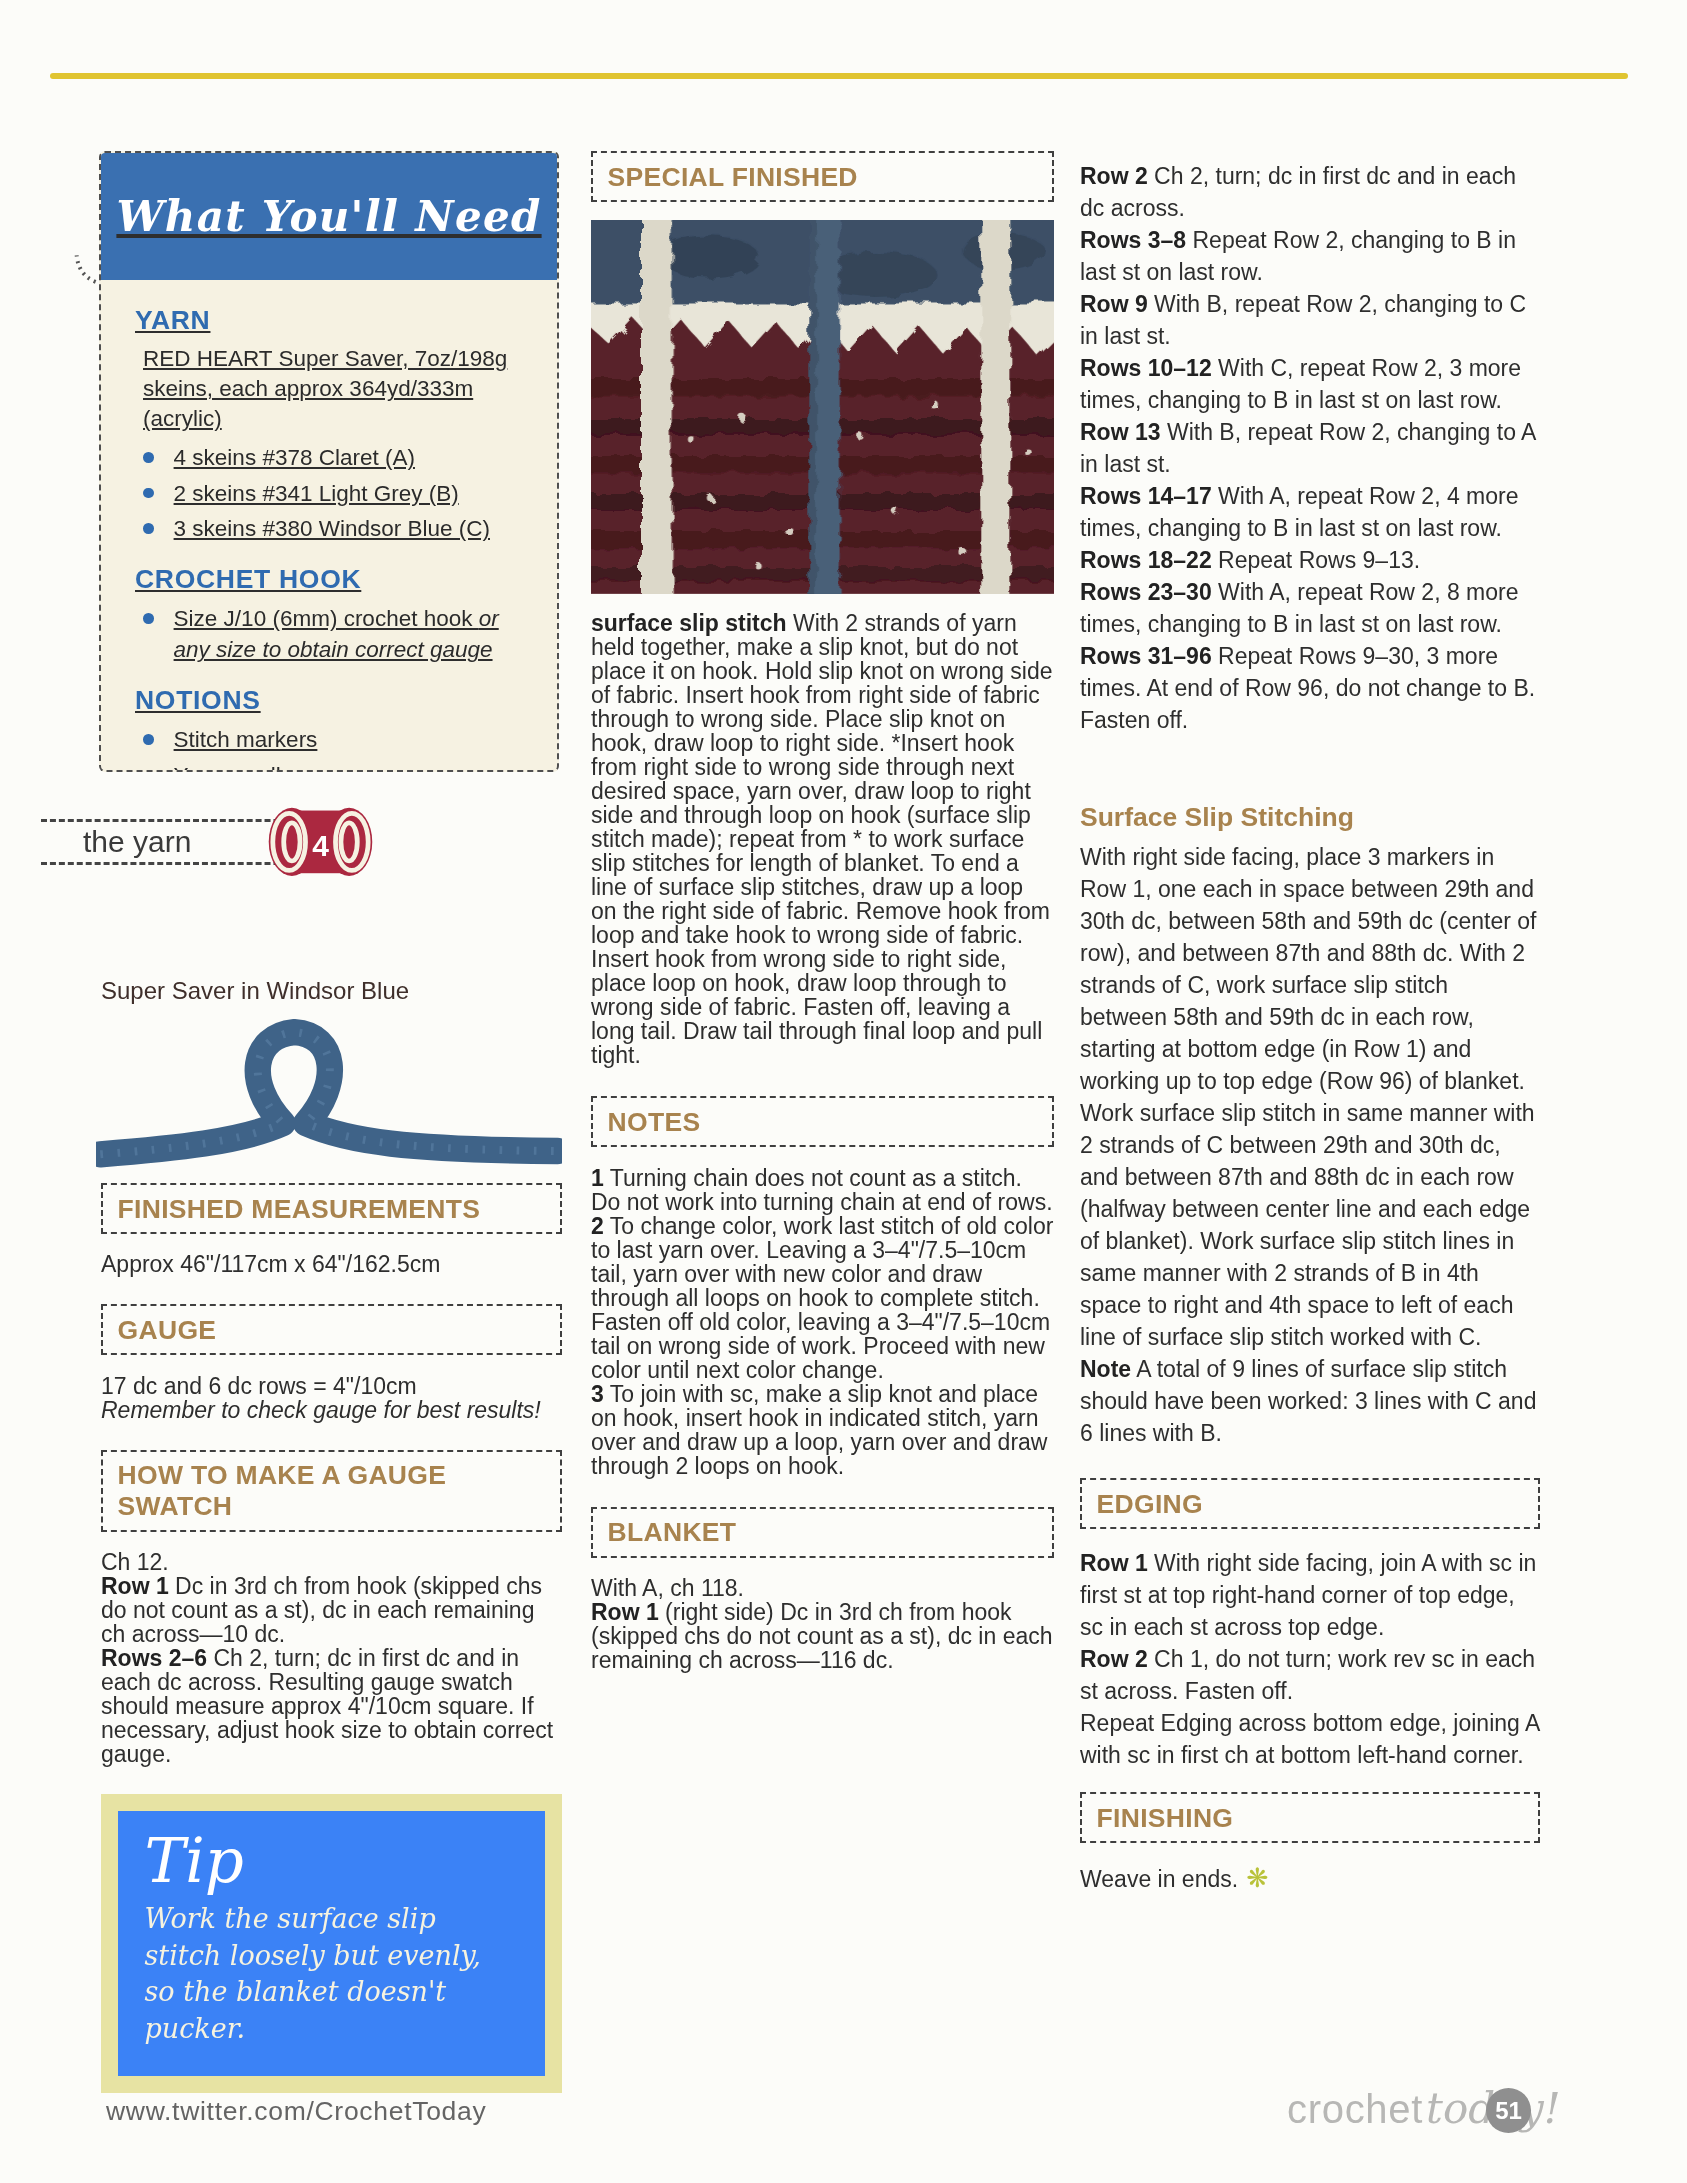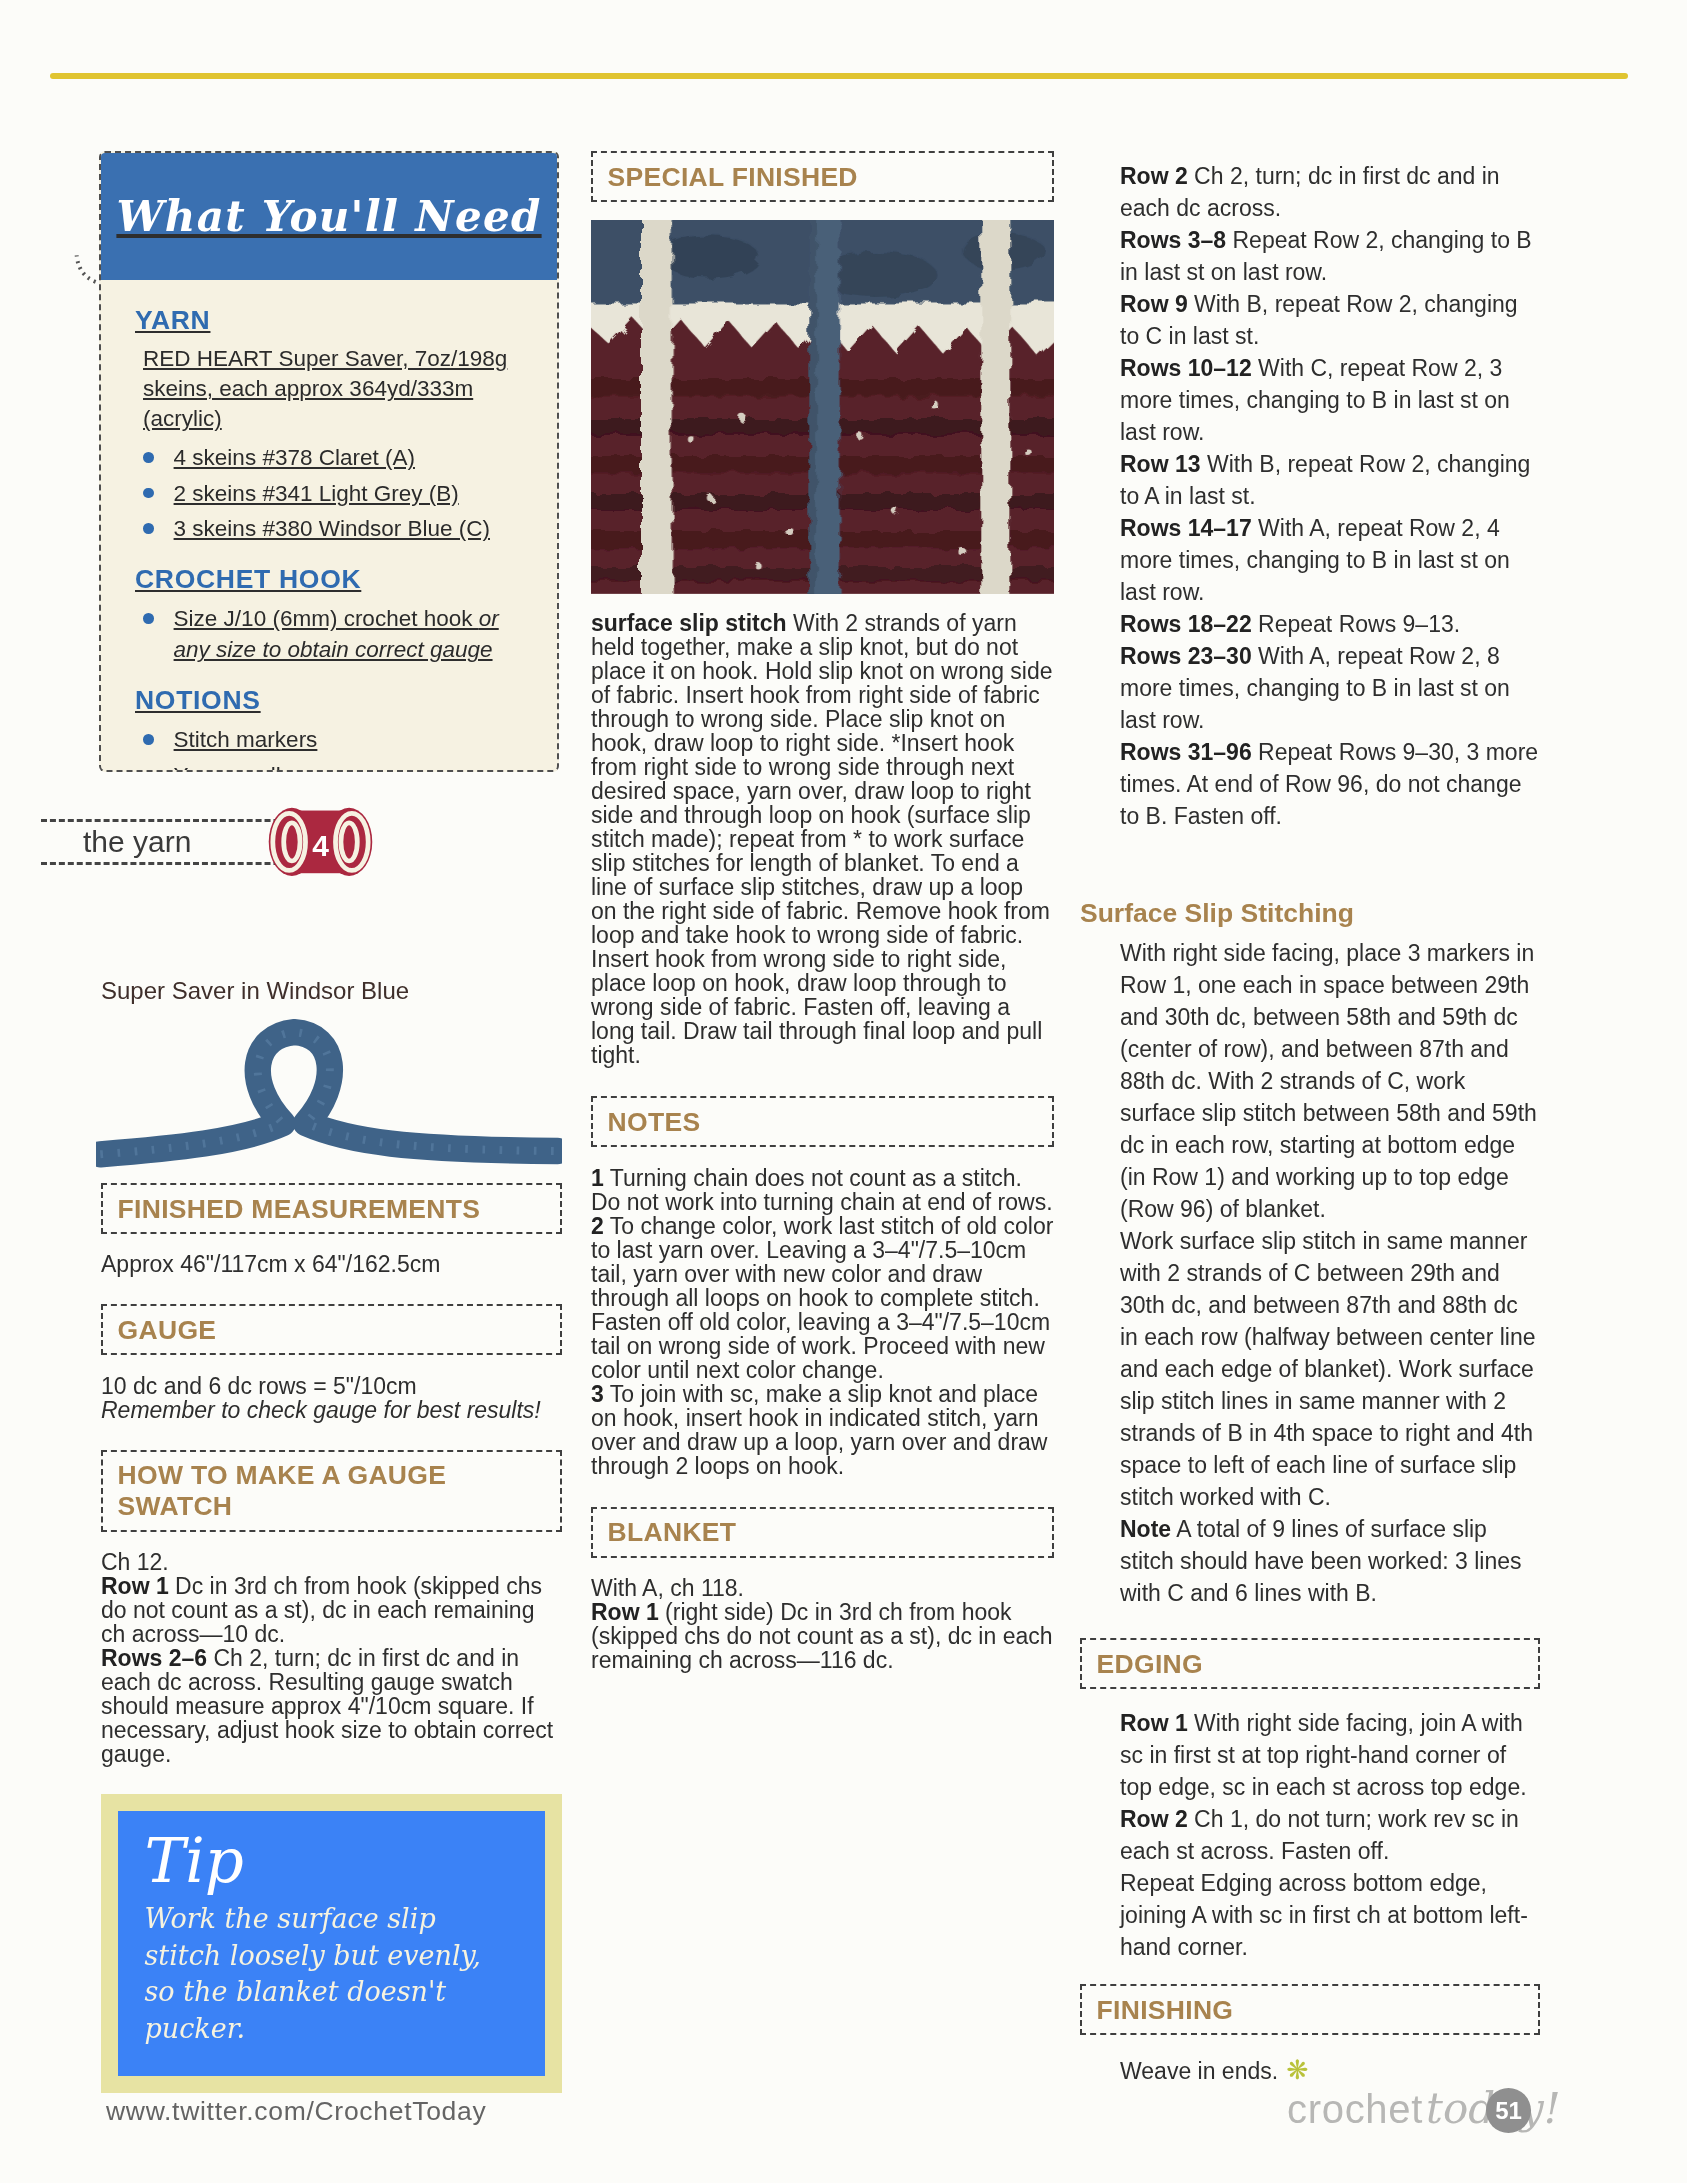--- a/index.html
+++ b/index.html
@@ -42,21 +42,21 @@
   .col-left-lower{position:absolute;left:101px;top:1183px;width:461px;}
   .tip{margin-top:28px;background:#e7e3a3;padding:17px;}
   .tip-inner{background:#3b82f6;padding:18.5px 26.5px 29px;}
   .tip-title{font-family:"DejaVu Serif",serif;font-style:italic;color:#ffffff;font-size:61px;line-height:1;}
   .tip-text{color:#f7f3df;font-style:italic;font-size:27px;line-height:1.35;margin:10.6px 0 0;font-family:"DejaVu Serif",serif;}
 
   .col-mid{position:absolute;left:591px;top:151px;width:463px;}
   .photo{display:block;width:463px;height:374px;margin:10.6px 0 17px;}
 
   .col-right{position:absolute;left:1080px;top:160px;width:460px;}
-  .col-right .body{line-height:32px;margin-left:40px;}
+  .col-right .body{line-height:32px;}
   .sub-head{color:#a8834e;font-size:26.5px;font-weight:bold;margin:66px 0 8px;}
 
   
   .footer-url{position:absolute;left:106px;top:2096px;font-size:26.5px;color:#646464;letter-spacing:0.7px;}
   .brand{position:absolute;left:1287px;top:2084px;color:#b7b7b5;white-space:nowrap;}
   .brand .b1{font-size:40px;letter-spacing:0.7px;}
   .brand .b2{font-family:"DejaVu Serif",serif;font-style:italic;font-size:42px;}
   .pagenum{position:absolute;left:1486px;top:2088px;width:45px;height:45px;background:#8f8f8f;border-radius:50%;color:#ffffff;display:flex;align-items:center;justify-content:center;font-size:24px;font-weight:bold;}
   .flower{color:#b9c23a;font-size:26.5px;margin-left:8px;}
 </style>
@@ -137,21 +137,21 @@
   <svg class="yarn-loop" viewBox="0 0 705 250">
     <path d="M6 205 C 120 196 220 186 282 158 C 224 96 236 26 300 20 C 364 24 372 98 318 158 C 382 186 470 198 699 200" fill="none" stroke="#3f6388" stroke-width="40" stroke-linecap="round" stroke-linejoin="round"></path>
     <path d="M6 205 C 120 196 220 186 282 158 C 224 96 236 26 300 20 C 364 24 372 98 318 158 C 382 186 470 198 699 200" fill="none" stroke="#587da3" stroke-width="12" stroke-dasharray="4 22" opacity="0.7"></path>
   </svg>
 
   <div class="col-left-lower">
     <div class="dashed-head"><span>FINISHED MEASUREMENTS</span></div>
     <p class="body gap">Approx 46"/117cm x 64"/162.5cm</p>
 
     <div class="dashed-head"><span>GAUGE</span></div>
-    <p class="body">10 dc and 6 dc rows = 5"/10cm</p>
+    <p class="body">17 dc and 6 dc rows = 4"/10cm</p>
     <p class="body italic gap">Remember to check gauge for best results!</p>
 
     <div class="dashed-head"><span>HOW TO MAKE A GAUGE SWATCH</span></div>
     <p class="body">Ch 12.</p>
     <p class="body"><b>Row 1</b><span> Dc in 3rd ch from hook (skipped chs do not count as a st), dc in each remaining ch across—10 dc.</span></p>
     <p class="body"><b>Rows 2–6</b><span> Ch 2, turn; dc in first dc and in each dc across. Resulting gauge swatch should measure approx 4"/10cm square. If necessary, adjust hook size to obtain correct gauge.</span></p>
 
     <div class="tip">
       <div class="tip-inner">
         <div class="tip-title">Tip</div>

